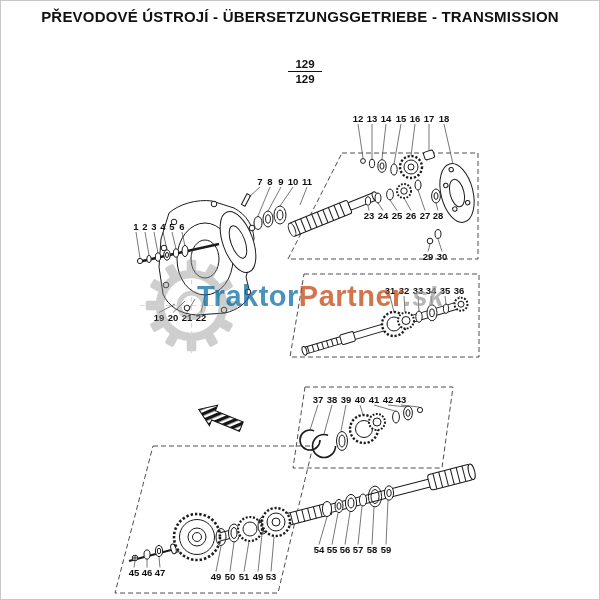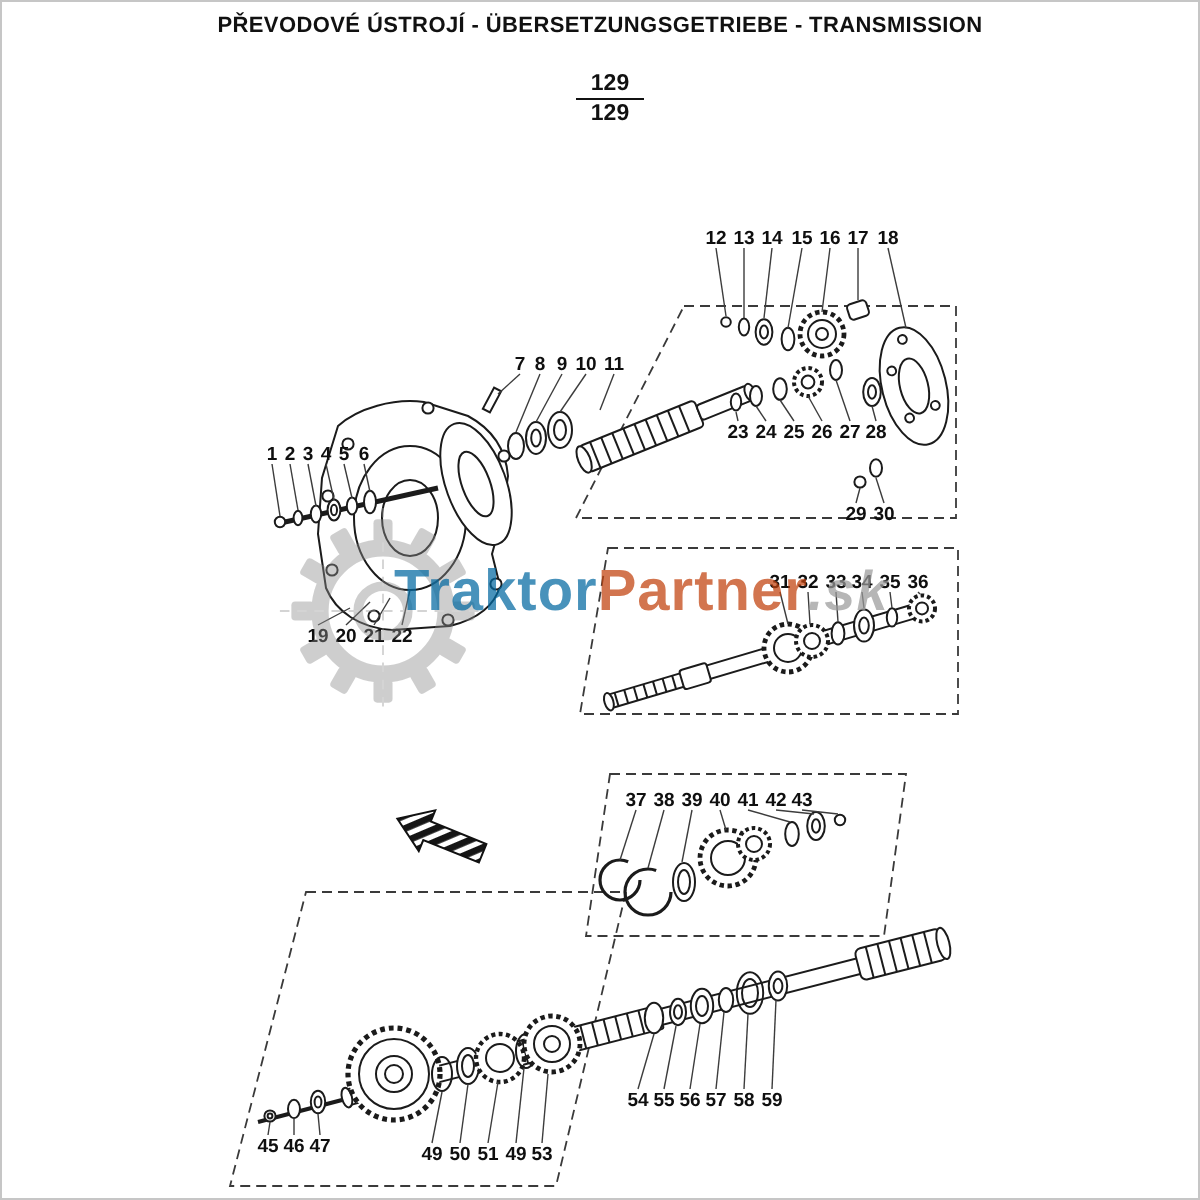--- a/index.html
+++ b/index.html
@@ -3,22 +3,22 @@
 <meta charset="utf-8">
 <style>
   * { margin:0; padding:0; box-sizing:border-box; }
   html,body { width:600px; height:600px; }
   body {
     position:relative; background:#ffffff; overflow:hidden;
     border:1px solid #c6c6c6;
     font-family:"Liberation Sans", sans-serif; color:#111;
   }
   .header { position:absolute; top:5px; left:0; right:0; text-align:center;
-    font-weight:bold; font-size:11px; line-height:1.4; letter-spacing:0.2px; }
-  .pageref { position:absolute; top:35px; left:287px; width:34px; text-align:center;
+    font-weight:bold; font-size:15px; line-height:1.4; letter-spacing:0.2px; }
+  .pageref { position:absolute; top:57px; left:287px; width:34px; text-align:center;
     font-weight:bold; font-size:11.5px; }
   .pageref .num { border-bottom:1.5px solid #111; padding-bottom:1px; }
   .pageref .den { padding-top:1px; }
   #diagram-svg { position:absolute; left:0; top:0; width:600px; height:600px; }
   .dashed { fill:none; stroke:#3a3a3a; stroke-width:0.9; stroke-dasharray:5 3; }
   .art { stroke:#1b1b1b; stroke-width:1; fill:#ffffff; }
   #labels-layer text { font:bold 9.5px "Liberation Sans", sans-serif; fill:#0f0f0f;
     text-anchor:middle; stroke:none; }
   #labels-layer line { stroke:#3c3c3c; stroke-width:0.7; }
   .watermark { position:absolute; inset:0; pointer-events:none; }

